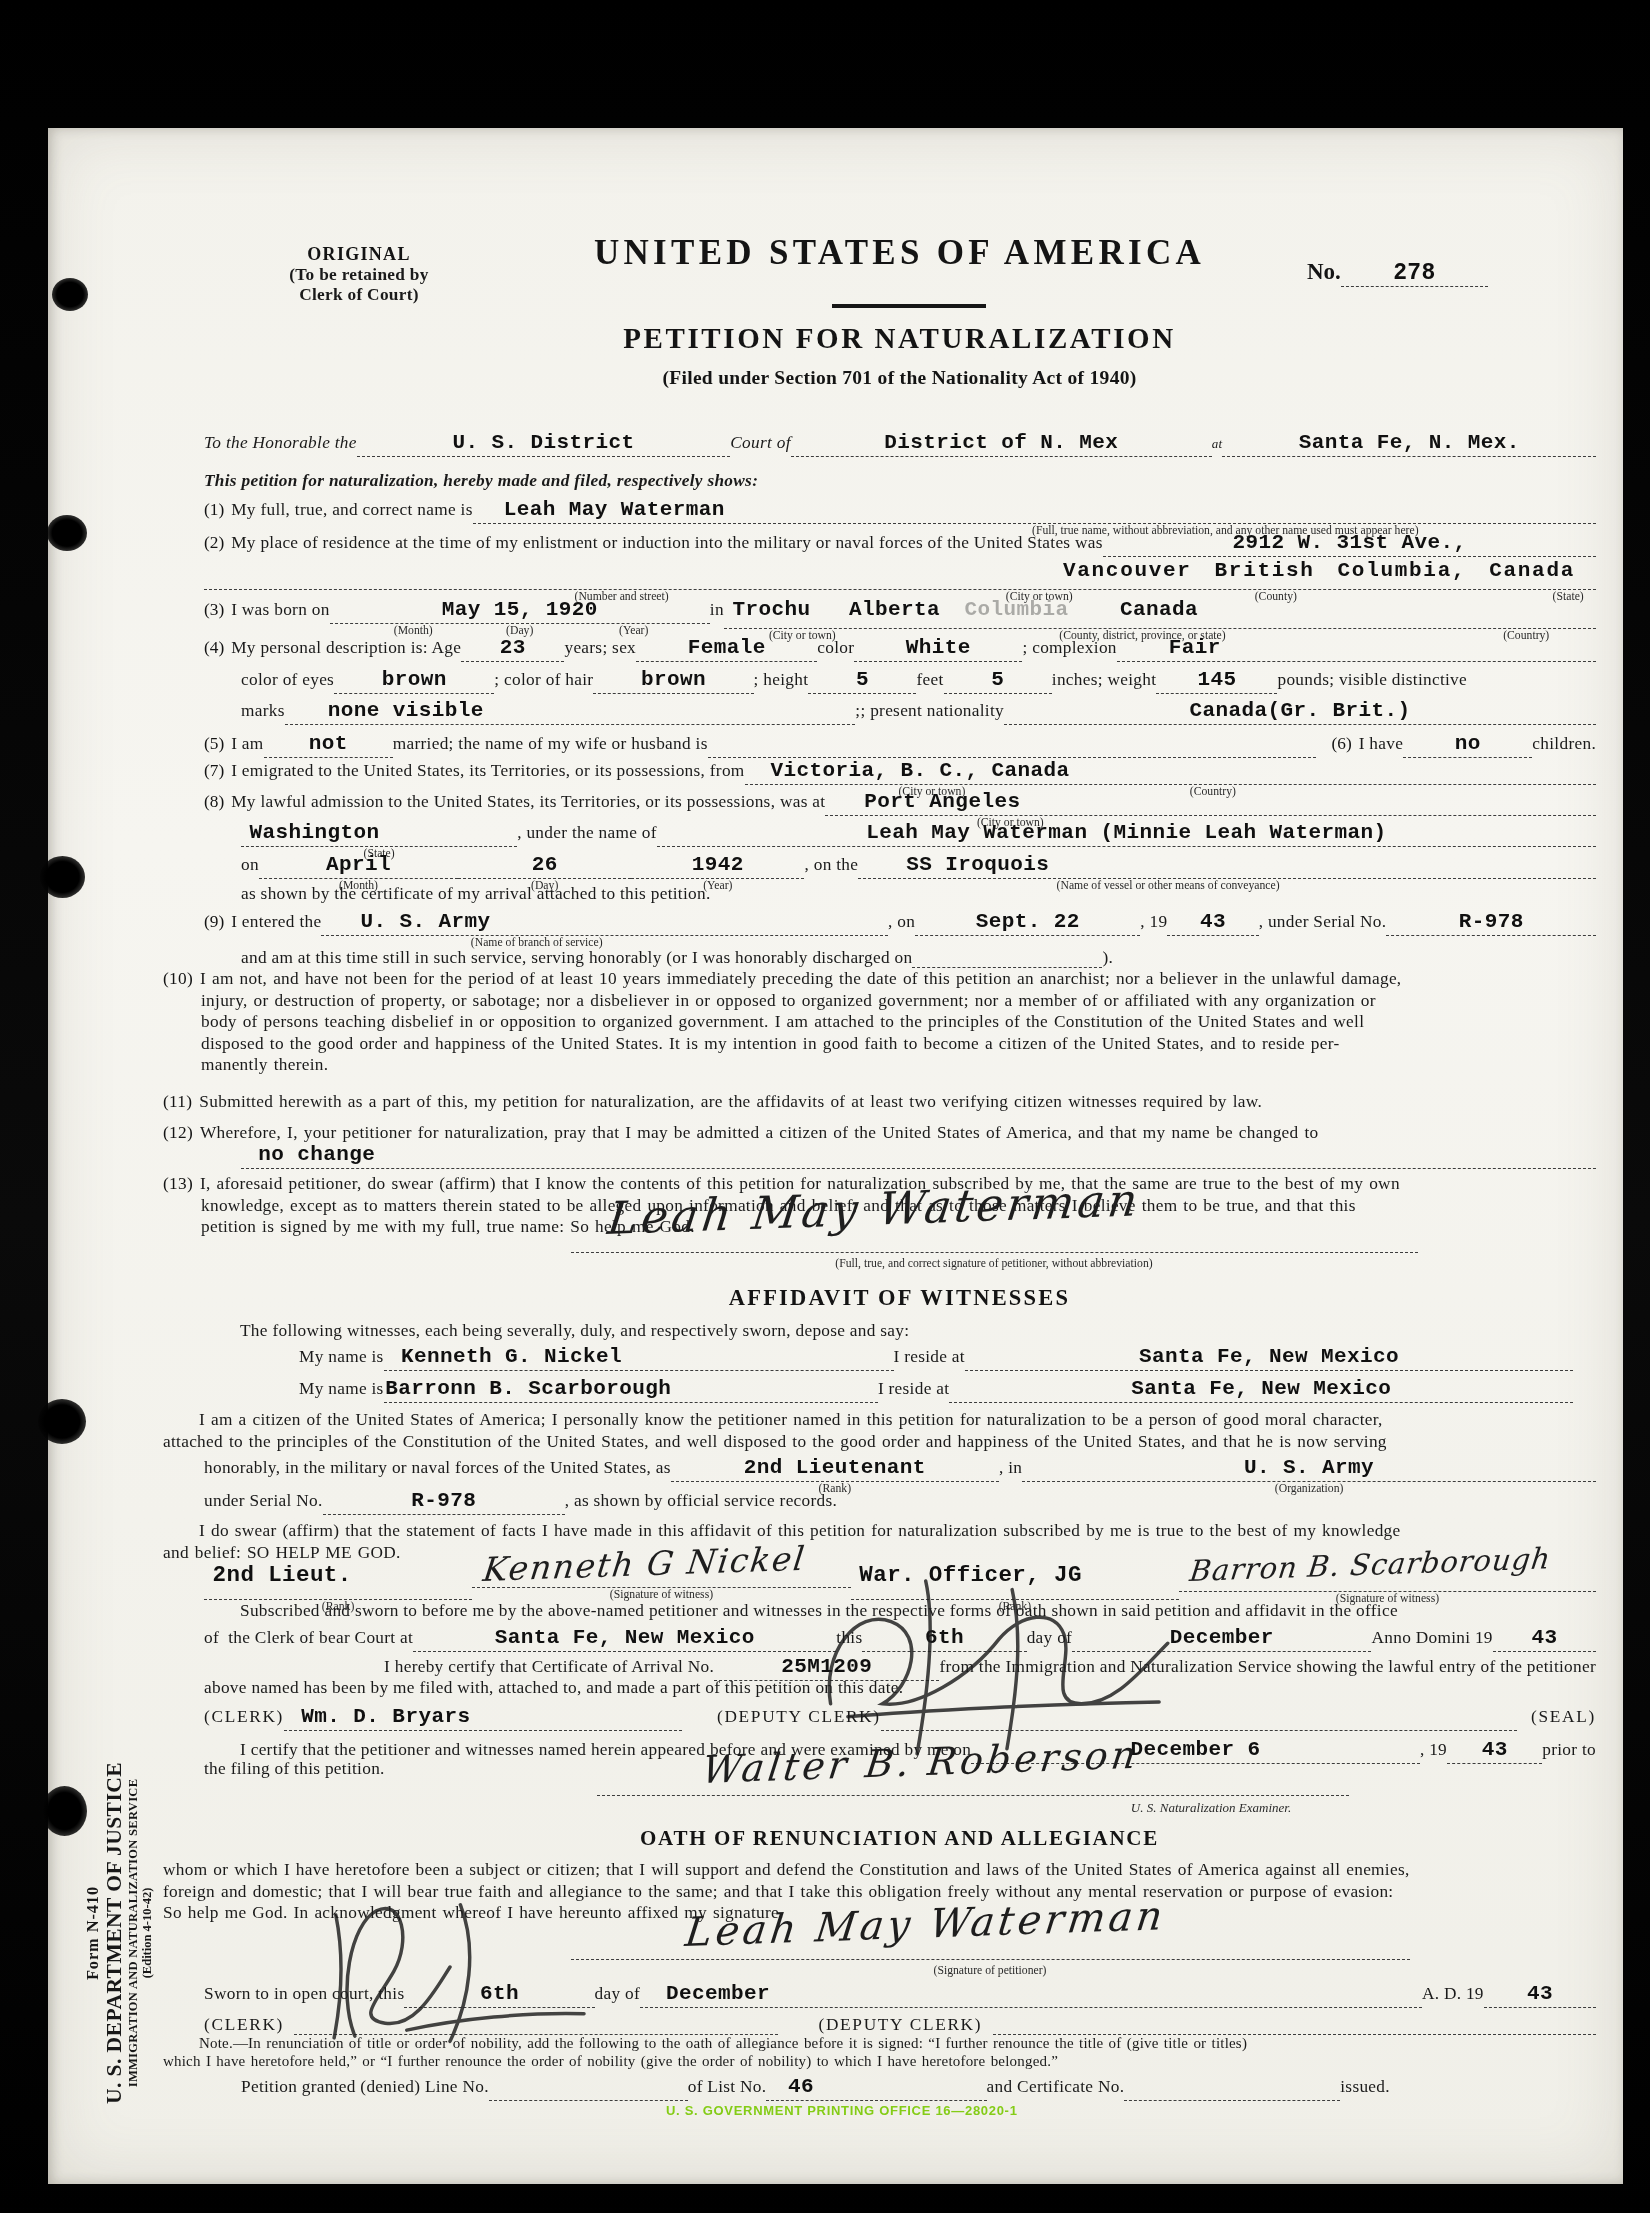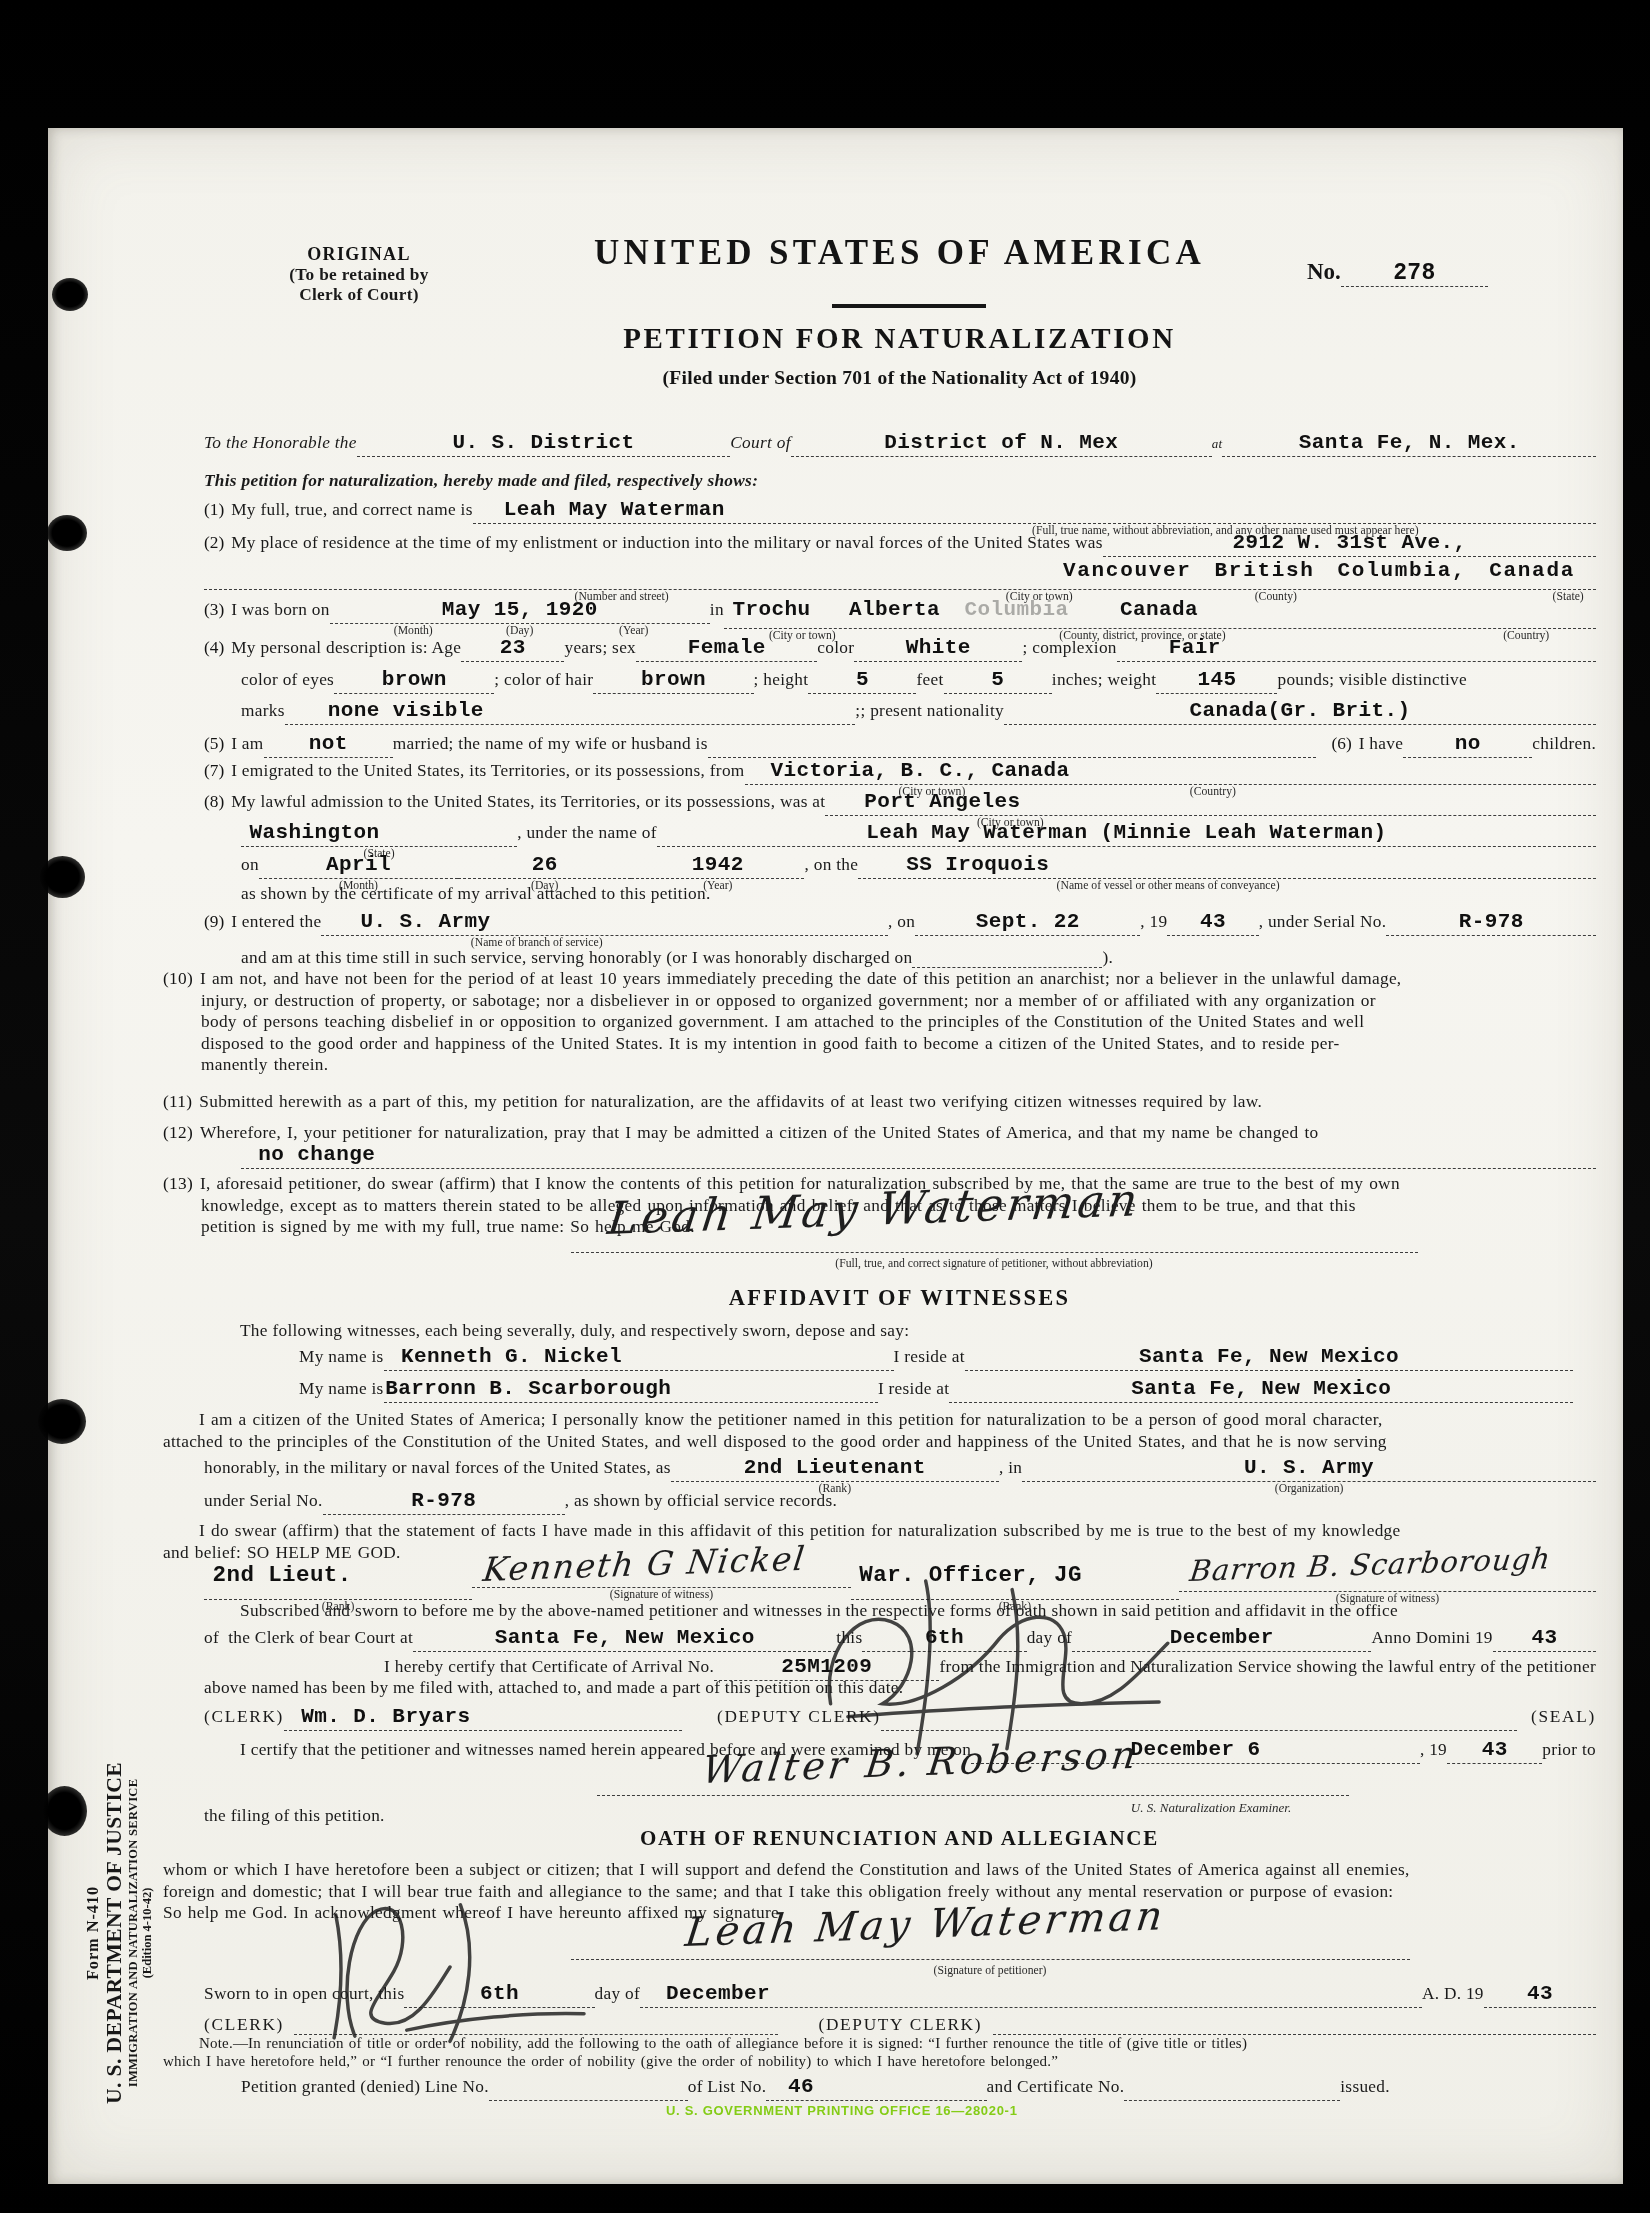--- a/index.html
+++ b/index.html
@@ -374,21 +374,21 @@
   <span class="t" style="letter-spacing:1.7px;margin-left:14px;">(SEAL)</span>
 </div>
 
 <div class="row" style="top:1738px;">
   <span class="t" style="padding-left:36px;">I certify that the petitioner and witnesses named herein appeared before and were examined by me on</span>
   <span class="fill grow"><span class="m">December 6</span></span>
   <span class="t">, 19</span>
   <span class="fill" style="width:78px;"><span class="m">43</span></span>
   <span class="t">prior to</span>
 </div>
-<div class="row" style="top:1806px;">
+<div class="row" style="top:1759px;">
   <span class="t">the filing of this petition.</span>
 </div>
 
 <div style="position:absolute;left:700px;top:1748px;">
   <span class="sig" style="font-size:38px;">Walter B. Roberson</span>
 </div>
 <div class="sigline" style="left:597px;top:1795px;width:752px;"></div>
 <div class="capline" style="left:1211px;top:1800px;font-style:italic;font-size:13px;">U. S. Naturalization Examiner.</div>
 
 <div class="heading" style="top:1826px;font-size:21px;letter-spacing:1.7px;">OATH OF RENUNCIATION AND ALLEGIANCE</div>

